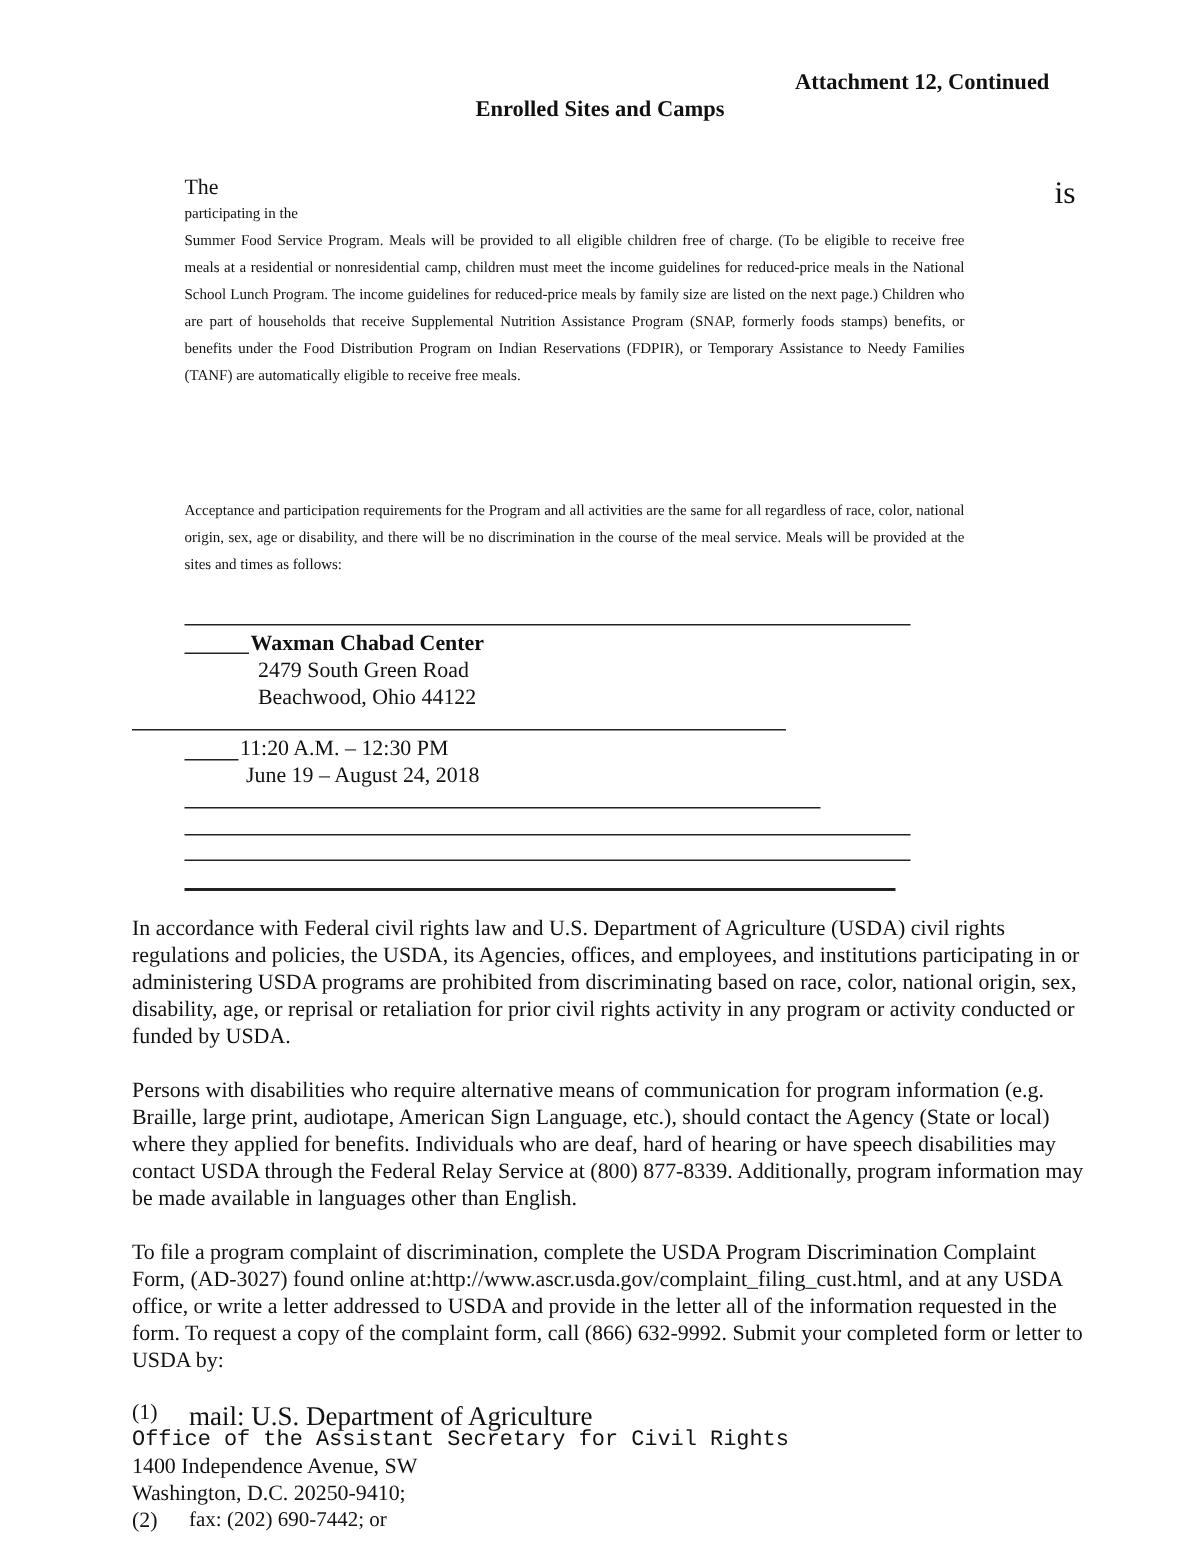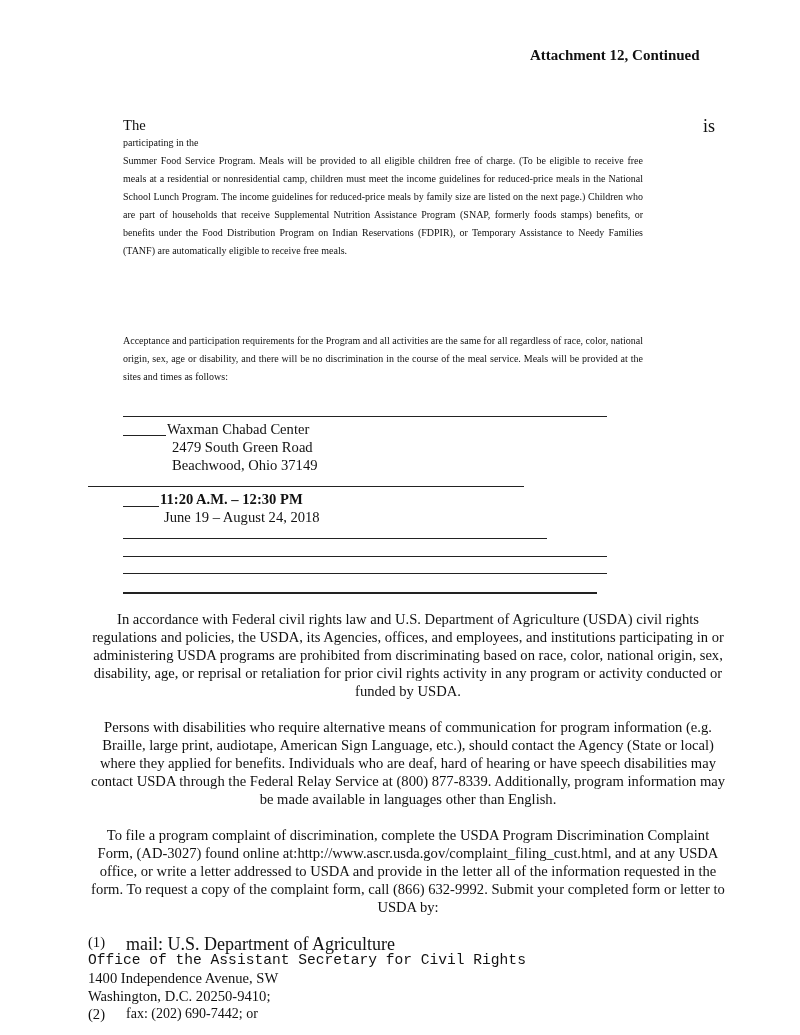--- a/index.html
+++ b/index.html
@@ -5,48 +5,49 @@
   html, body { margin: 0; padding: 0; background: #ffffff; }
   body { width: 800px; height: 1035px; position: relative; overflow: hidden;
          font-family: "Liberation Serif", "DejaVu Serif", serif; color: #111; }
   .abs { position: absolute; }
   .bold { font-weight: bold; }
   .hdr-right { top: 47px; left: 530px; width: 200px; font-size: 15px; }
   .title { top: 64px; left: 300px; width: 200px; text-align: center; font-size: 15px; line-height: 19px; }
   .justify { text-align: justify; text-align-last: left; }
   .rule { position: absolute; height: 0; border-top: 1px solid #222; }
   .body-block { left: 123px; width: 520px; font-size: 10px; line-height: 18px; }
-  .body2 { left: 88px; width: 640px; font-size: 14.6px; line-height: 18px; text-align: center; }
+  .body2 { left: 88px; width: 640px; font-size: 14.6px; line-height: 18px; }
   .org-line { display: inline-block; border-bottom: 1px solid #222; height: 16px; vertical-align: baseline; }
 </style>
 </head>
 <body>
 
 <div class="abs hdr-right bold">Attachment 12, Continued</div>
 <div class="abs title bold">
+  <div>Enrolled Sites and Camps</div>
 </div>
 
 <div class="abs" style="top:116px; left:123px; width:600px; font-size:14.6px; line-height:18px;">
   <span>The</span>
 </div>
-<div class="abs" style="top:116px; left:703px; font-size:18px;">is</div>
+<div class="abs" style="top:116px; left:703px; font-size:21px;">is</div>
 <div class="abs body-block" style="top:134px;">participating in the</div>
 <div class="abs body-block justify" style="top:152px;">Summer Food Service Program. Meals will be provided to all eligible children free of charge. (To be eligible to receive free meals at a residential or nonresidential camp, children must meet the income guidelines for reduced-price meals in the National School Lunch Program. The income guidelines for reduced-price meals by family size are listed on the next page.) Children who are part of households that receive Supplemental Nutrition Assistance Program (SNAP, formerly foods stamps) benefits, or benefits under the Food Distribution Program on Indian Reservations (FDPIR), or Temporary Assistance to Needy Families (TANF) are automatically eligible to receive free meals.</div>
 
 <div class="abs body-block justify" style="top:332px;">Acceptance and participation requirements for the Program and all activities are the same for all regardless of race, color, national origin, sex, age or disability, and there will be no discrimination in the course of the meal service. Meals will be provided at the sites and times as follows:</div>
 
 <div class="rule" style="top:416px; left:123px; width:484px;"></div>
 <div class="rule" style="top:435px; left:123px; width:43px;"></div>
-<div class="abs" style="top:421px; left:167px; font-size:14.6px;">Waxman Chabad Center</div>
+<div class="abs" style="top:421px; left:167px; font-size:14.6px;font-weight:bold;">Waxman Chabad Center</div>
 <div class="abs" style="top:439px; left:172px; font-size:14.6px;">2479 South Green Road</div>
-<div class="abs" style="top:457px; left:172px; font-size:14.6px;">Beachwood, Ohio  37149</div>
+<div class="abs" style="top:457px; left:172px; font-size:14.6px;">Beachwood, Ohio  44122</div>
 
 <div class="rule" style="top:486px; left:88px; width:436px;"></div>
 <div class="rule" style="top:506px; left:123px; width:36px;"></div>
-<div class="abs" style="top:491px; left:160px; font-size:14.6px;font-weight:bold;">11:20 A.M. – 12:30 PM</div>
+<div class="abs" style="top:491px; left:160px; font-size:14.6px;">11:20 A.M. – 12:30 PM</div>
 <div class="abs" style="top:509px; left:164px; font-size:14.6px;">June 19 – August 24, 2018</div>
 
 <div class="rule" style="top:538px; left:123px; width:424px;"></div>
 <div class="rule" style="top:556px; left:123px; width:484px;"></div>
 <div class="rule" style="top:573px; left:123px; width:484px;"></div>
 <div class="rule" style="top:592px; left:123px; width:474px; border-top-width:2px;"></div>
 
 <div class="abs body2" style="top:610px;">In accordance with Federal civil rights law and U.S. Department of Agriculture (USDA) civil rights regulations and policies, the USDA, its Agencies, offices, and employees, and institutions participating in or administering USDA programs are prohibited from discriminating based on race, color, national origin, sex, disability, age, or reprisal or retaliation for prior civil rights activity in any program or activity conducted or funded by USDA.</div>
 <div class="abs body2" style="top:718px;">Persons with disabilities who require alternative means of communication for program information (e.g. Braille, large print, audiotape, American Sign Language, etc.), should contact the Agency (State or local) where they applied for benefits.  Individuals who are deaf, hard of hearing or have speech disabilities may contact USDA through the Federal Relay Service at (800) 877-8339. Additionally, program information may be made available in languages other than English.</div>
 <div class="abs body2" style="top:826px;">To file a program complaint of discrimination, complete the USDA Program Discrimination Complaint Form, (AD-3027) found online at:http://www.ascr.usda.gov/complaint_filing_cust.html, and at any USDA office, or write a letter addressed to USDA and provide in the letter all of the information requested in the form. To request a copy of the complaint form, call (866) 632-9992. Submit your completed form or letter to USDA by:</div>

